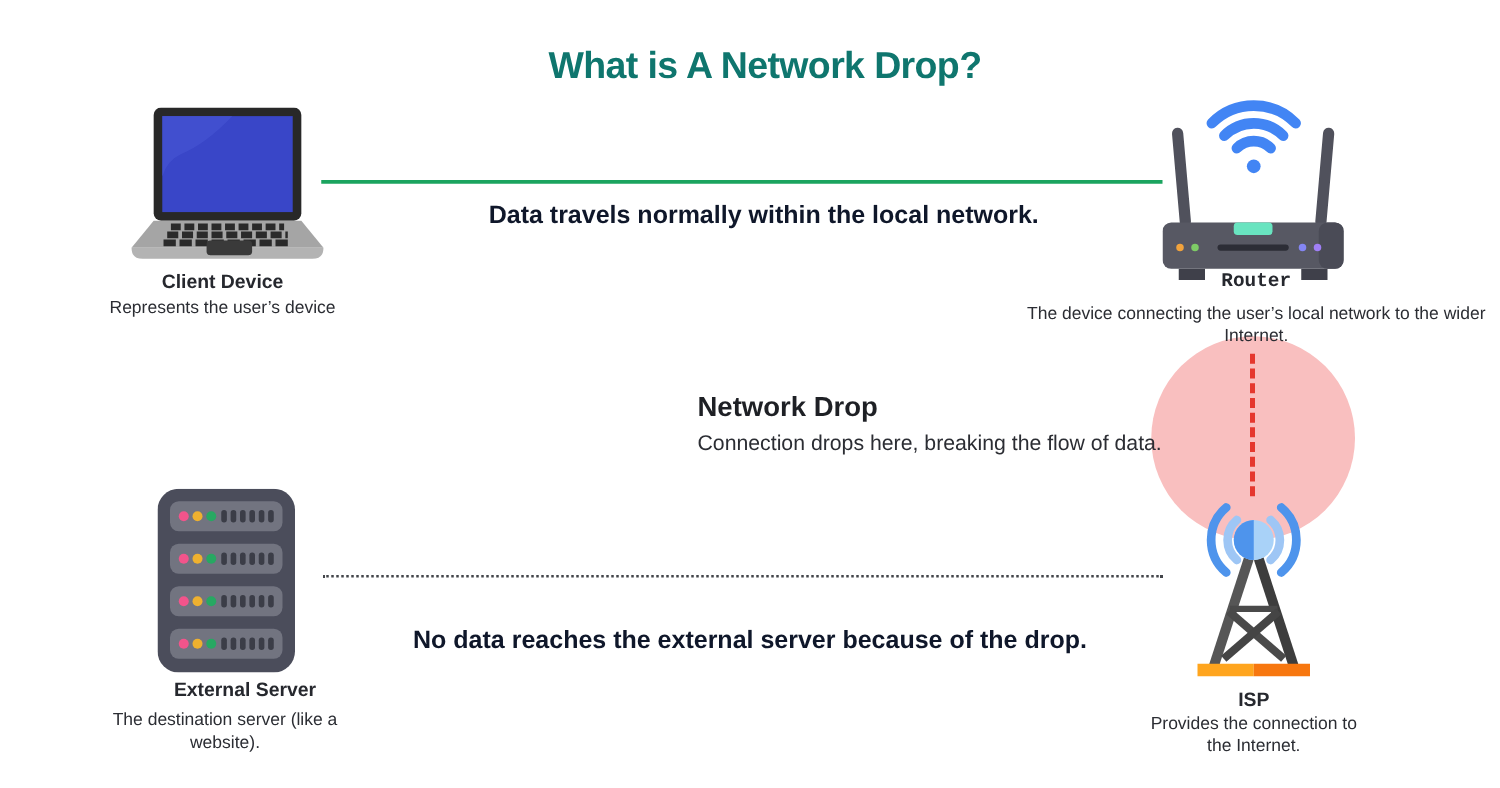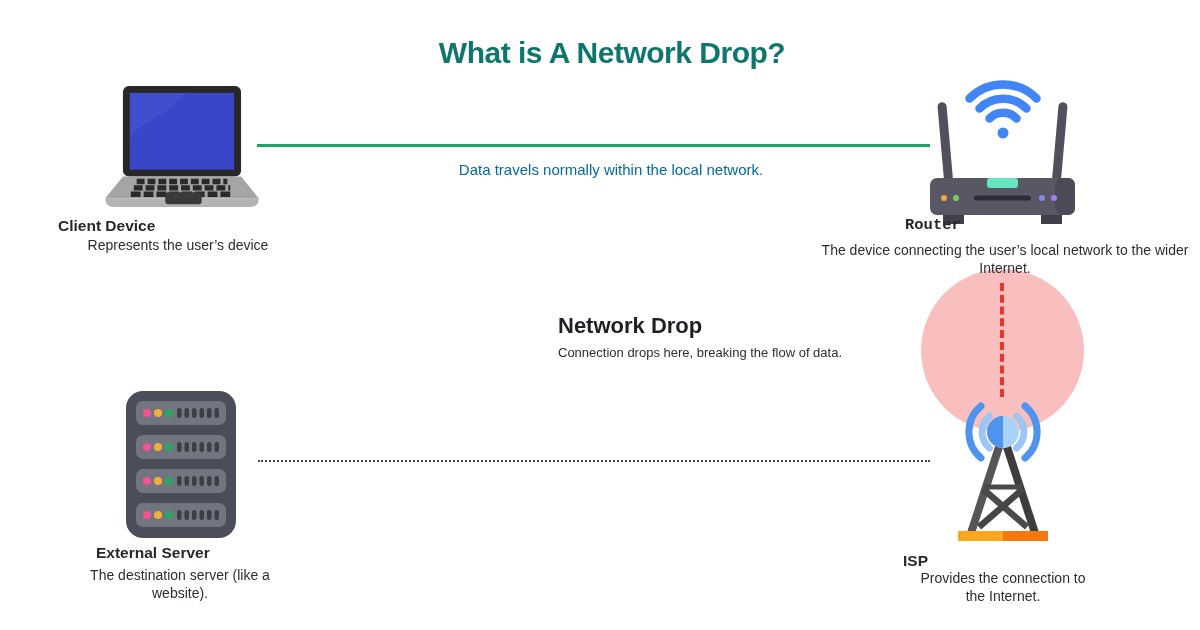--- a/index.html
+++ b/index.html
@@ -6,45 +6,46 @@
   .canvas{
     position:relative;width:1200px;height:630px;background:#ffffff;overflow:hidden;
     font-family:"Liberation Sans","DejaVu Sans",sans-serif;color:#26282e;
   }
   .abs{position:absolute;text-align:center;}
   .z2{z-index:2;}
   .title{
     top:36px;left:0;width:1200px;text-align:center;
     font-size:30px;font-weight:bold;letter-spacing:-0.5px;color:#0f766e;margin-left:12px;
   }
-  .node-label{font-size:15.5px;font-weight:bold;text-align:left;line-height:17px;}
+  .node-label{font-size:15.5px;font-weight:bold;text-align:center;line-height:17px;}
   .node-desc{font-size:14px;text-align:center;line-height:18px;color:#2b2d33;}
-  .caption{font-size:15px;text-align:center;color:#0369a1;}
+  .caption{font-size:20px;text-align:center;color:#0f172a;font-weight:bold;}
   .line-local{top:144px;left:257px;width:673px;height:3px;background:#1ba45f;}
   .line-broken{top:460px;left:258px;width:672px;height:0;border-top:2px dotted #43454a;}
   .drop-circle{top:269px;left:921px;width:163px;height:163px;border-radius:50%;background:#f9bfbf;z-index:0;}
   .drop-dash{top:283px;left:1000px;height:114px;width:0;border-left:4px dashed #e5372e;z-index:1;}
   .drop-label{top:313px;left:558px;font-size:22px;font-weight:bold;color:#1e2025;}
-  .drop-desc{top:345px;left:558px;font-size:13px;color:#2b2d33;}
+  .drop-desc{top:345px;left:558px;font-size:17px;color:#2b2d33;}
   svg{display:block;}
 </style>
 </head>
 <body>
 
 <div class="canvas">
 
   <div class="abs drop-circle"></div>
   <div class="abs drop-dash"></div>
 
   <div class="abs title z2">What is A Network Drop?</div>
 
   <div class="abs line-local z2"></div>
   <div class="abs line-broken z2"></div>
 
   <div class="abs caption z2" style="top:161px;left:311px;width:600px;">Data travels normally within the local network.</div>
+  <div class="abs caption z2" style="top:501px;left:300px;width:600px;">No data reaches the external server because of the drop.</div>
 
   <div class="abs z2" style="top:86px;left:103px;">
     <svg width="158" height="126" viewBox="0 0 160 128">
       <rect x="20" y="0" width="120" height="92" rx="6" fill="#282828"></rect>
       <rect x="27" y="7" width="106" height="78" fill="#3946c8"></rect>
       <path d="M27,7 L84,7 Q62,30 42,38 Q31,43 27,56 Z" fill="#4958d6" opacity="0.55"></path>
       <polygon points="20,92 140,92 158,114 2,114" fill="#a5a5a5"></polygon>
       <path d="M2,114 L158,114 Q158,123 149,123 L11,123 Q2,123 2,114 Z" fill="#b3b3b3"></path>
       <line x1="34" y1="97" x2="126" y2="97" stroke="#2a2a2a" stroke-width="5.5" stroke-dasharray="8 3"></line>
       <line x1="31" y1="103.5" x2="129" y2="103.5" stroke="#2a2a2a" stroke-width="5.5" stroke-dasharray="9 3"></line>

